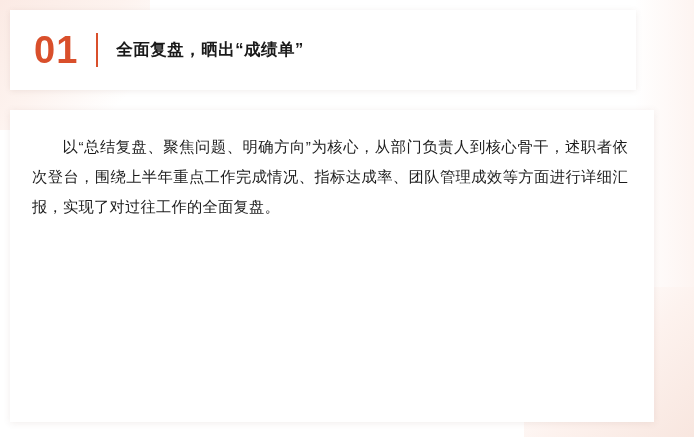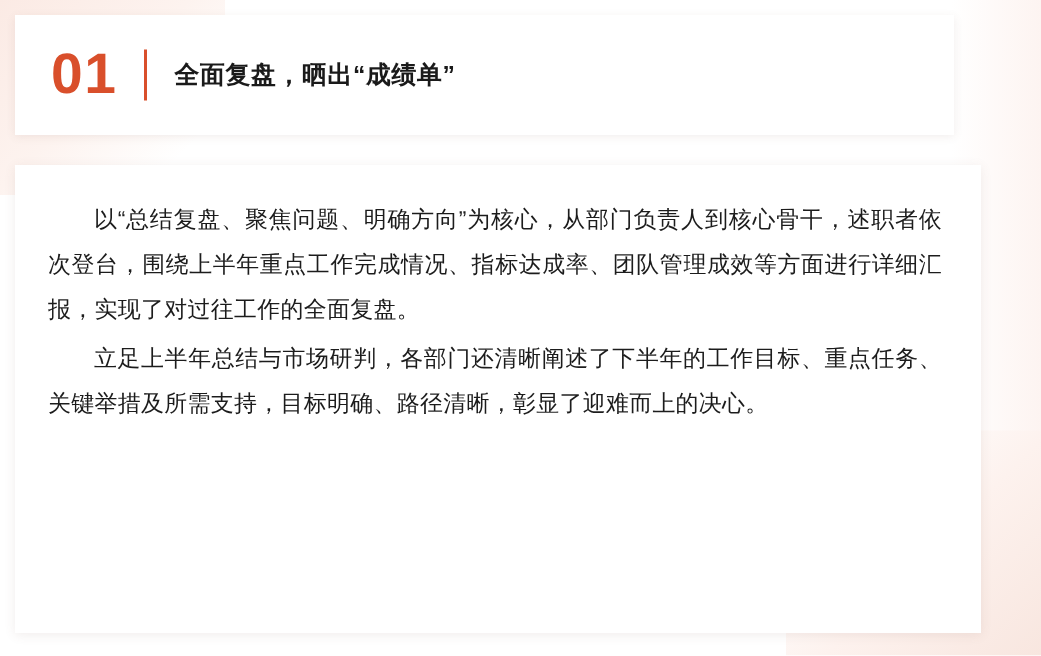--- a/index.html
+++ b/index.html
@@ -116,14 +116,13 @@
 <div class="bg-corner-br"></div>
 
 <div class="header-card">
   <div class="header-number">01</div>
   <div class="header-divider"></div>
   <div class="header-title">全面复盘，晒出“成绩单”</div>
 </div>
 
 <div class="body-card">
   <p class="para">以“总结复盘、聚焦问题、明确方向”为核心，从部门负责人到核心骨干，述职者依次登台，围绕上半年重点工作完成情况、指标达成率、团队管理成效等方面进行详细汇报，实现了对过往工作的全面复盘。</p>
-  <p class="para">立足上半年总结与市场研判，各部门还清晰阐述了下半年的工作目标、重点任务、关键举措及所需支持，目标明确、路径清晰，彰显了迎难而上的决心。</p>
 </div>
 
 </body></html>

